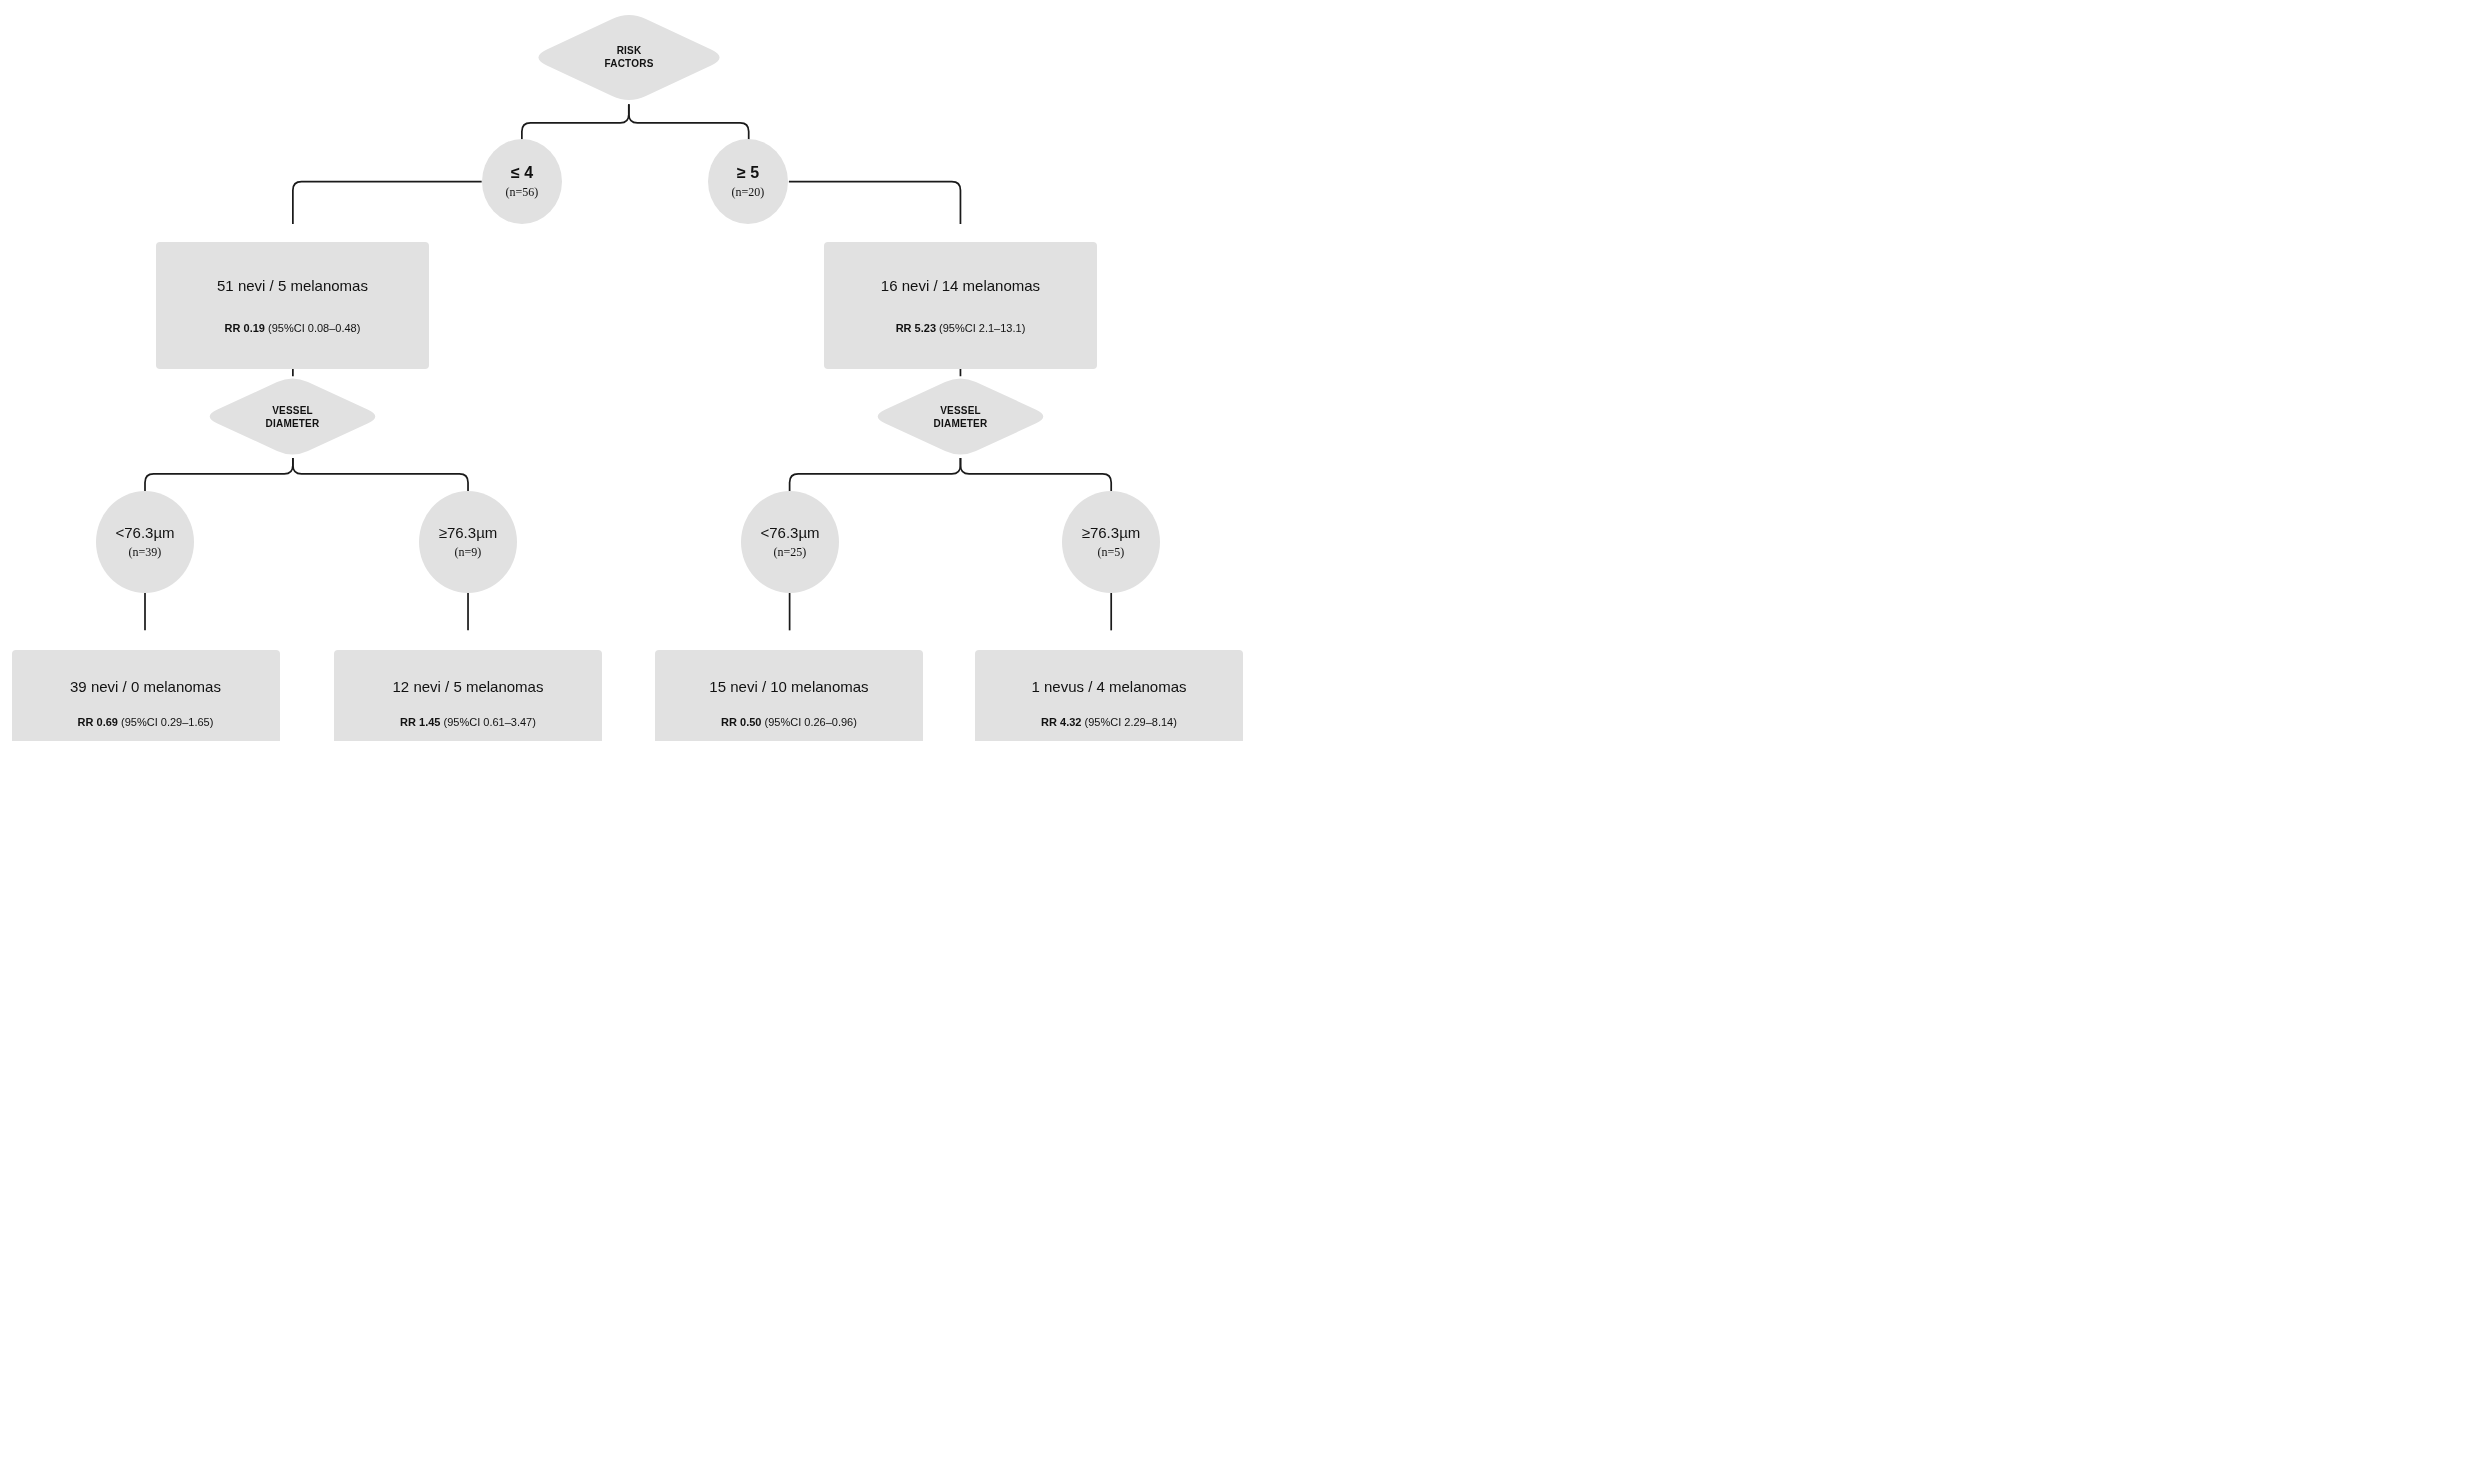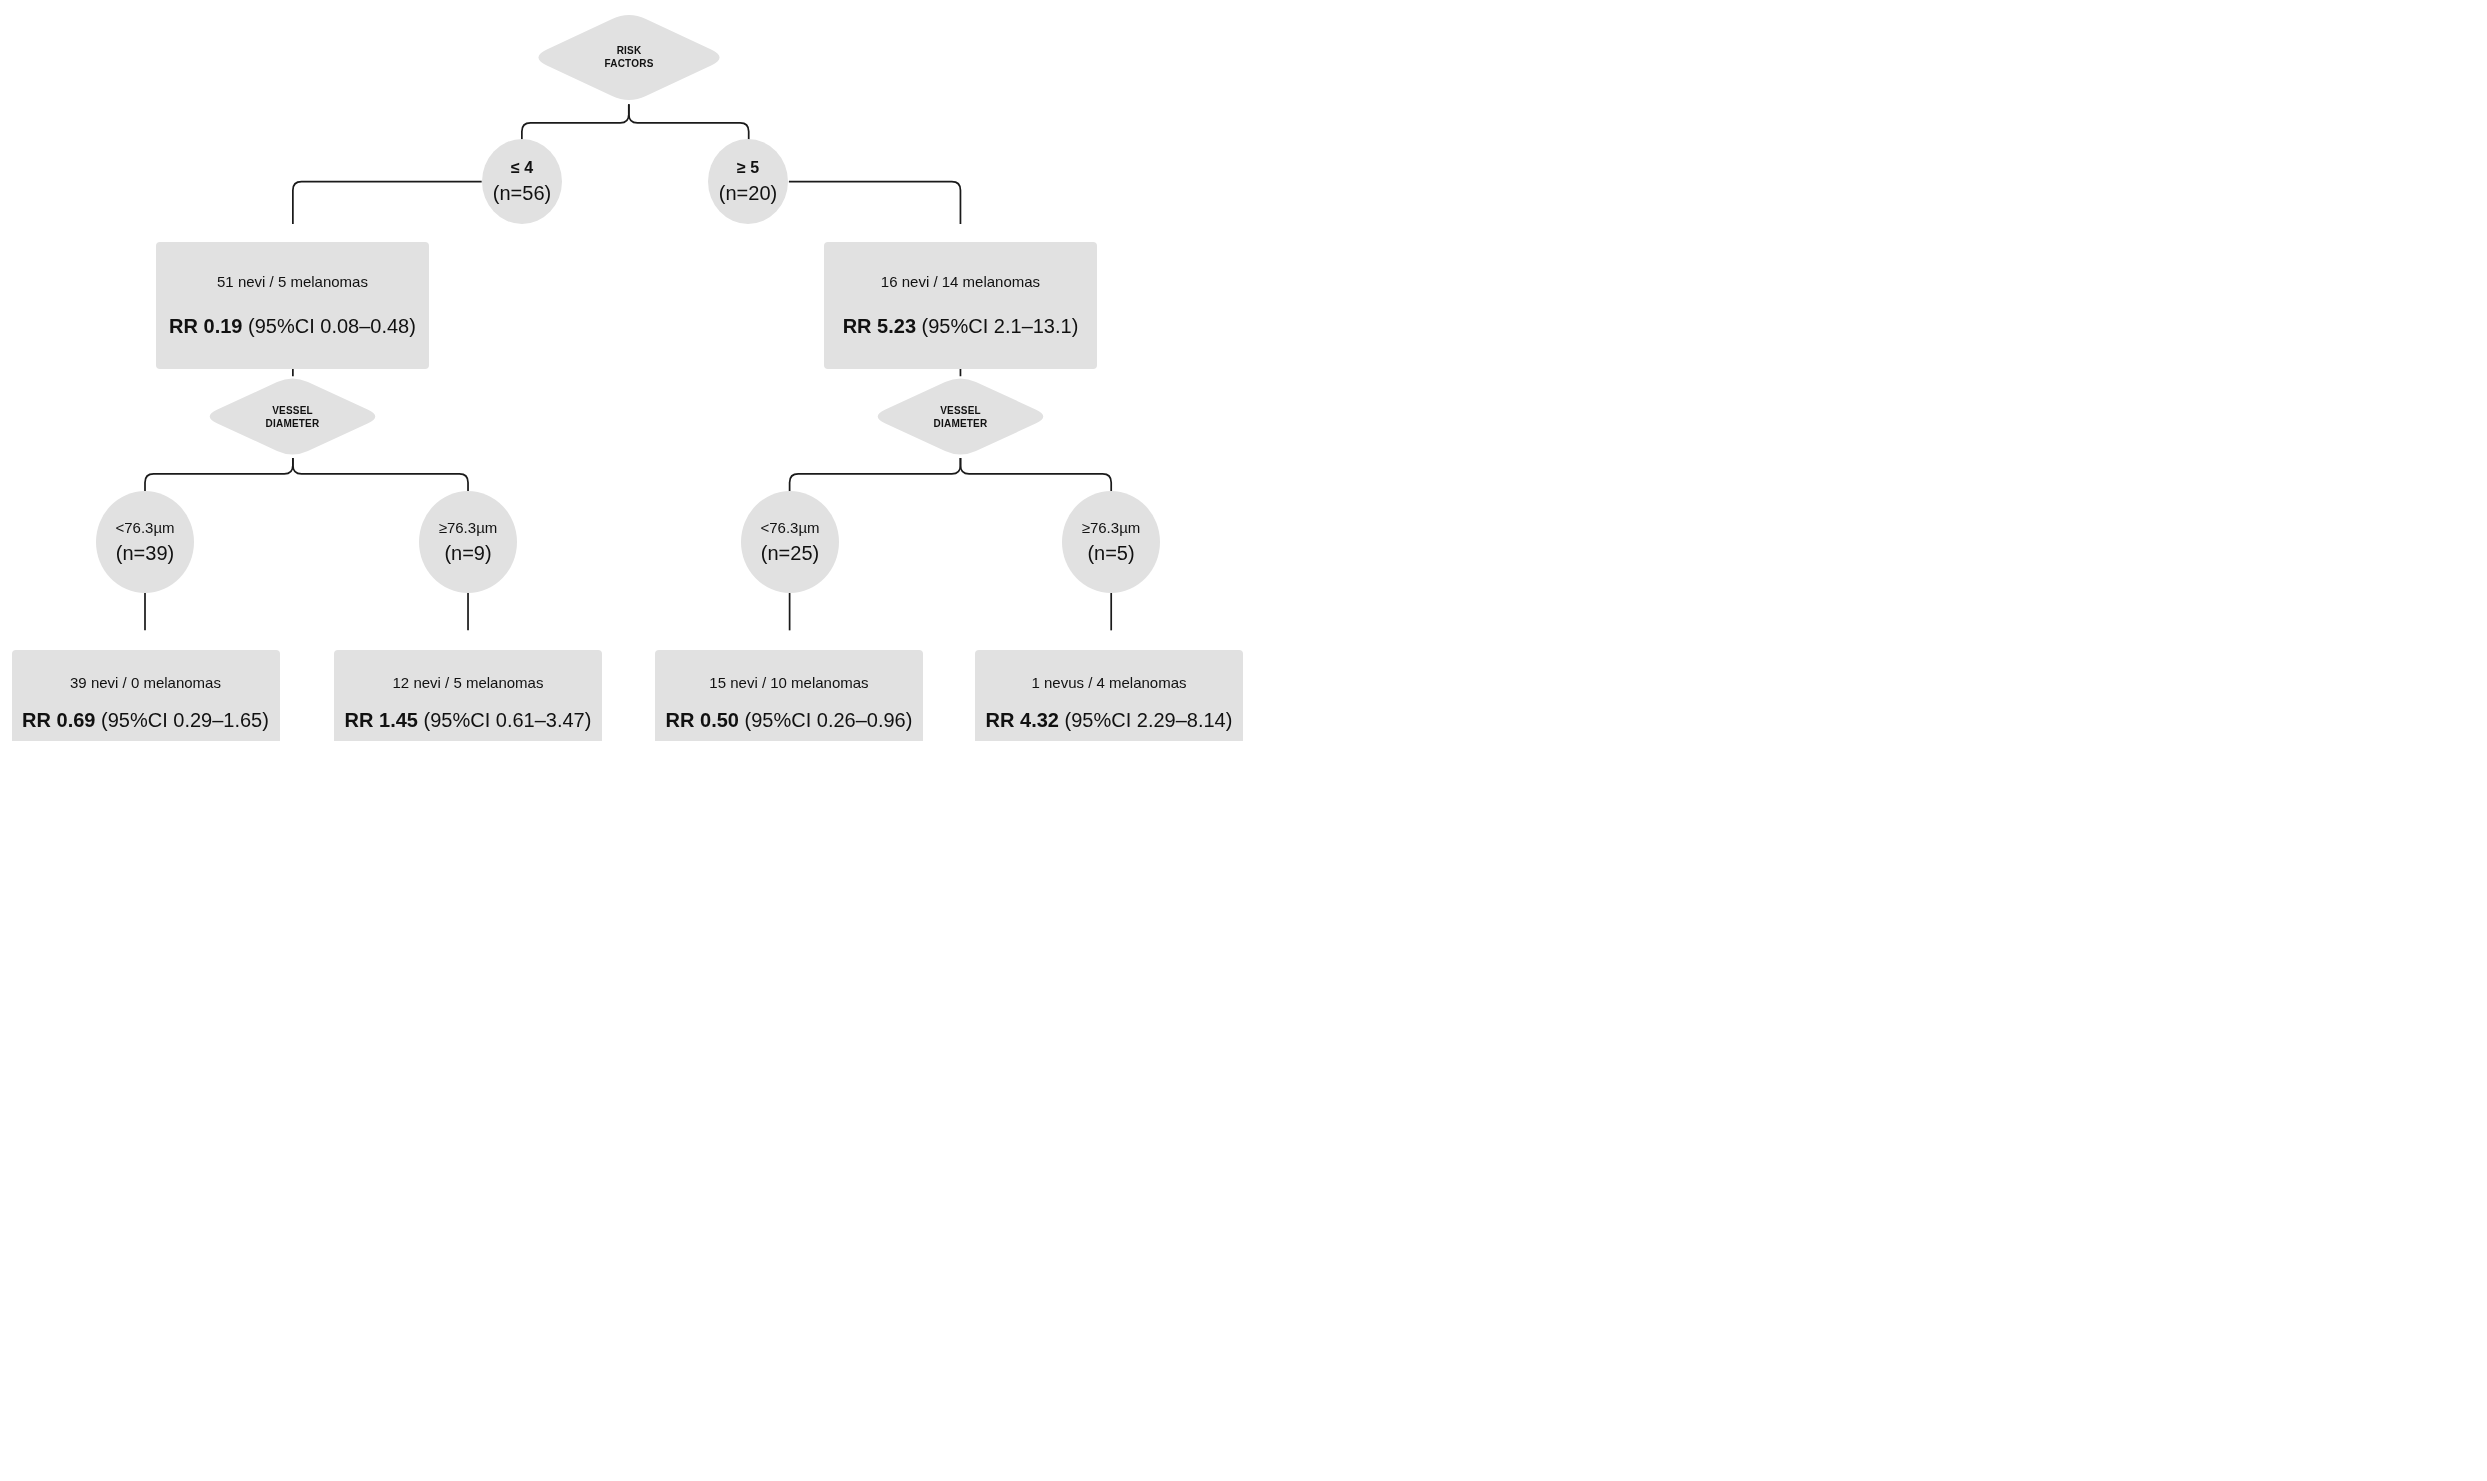--- a/index.html
+++ b/index.html
@@ -16,24 +16,24 @@
     font-family:"Liberation Sans","DejaVu Sans",sans-serif;
     color:var(--text);
   }
   .canvas{position:absolute;left:0;top:0;width:1244px;height:741px;}
   svg.connectors{position:absolute;left:0;top:0;width:1244px;height:741px;z-index:1;}
   svg.connectors path{fill:none;stroke:var(--line);stroke-width:2.4;}
   .node{position:absolute;z-index:2;display:flex;flex-direction:column;align-items:center;justify-content:center;text-align:center;}
   .circle{background:var(--node-fill);border-radius:50%;gap:5px;}
   .circle .val{font-size:15px;line-height:1.1;}
   .circle .val.bold{font-weight:700;font-size:16px;}
-  .circle .n{font-size:20px;line-height:1.1;}
+  .circle .n{font-size:12px;line-height:1.1;font-family:Liberation Serif, serif;}
   .rbox{background:var(--node-fill);border-radius:4px;justify-content:space-evenly;padding:7.2px 5.7px;margin-top:20px;}
   .rbox .line1{font-size:15px;}
-  .rbox .line2{font-size:20px;}
+  .rbox .line2{font-size:11px;}
   .rbox .rr{font-weight:700;}
   .diamond{background:transparent;}
   .diamond > svg{position:absolute;left:0;top:0;width:100%;height:100%;}
   .diamond > svg path{fill:var(--node-fill);}
   .diamond-label{position:relative;z-index:1;font-weight:700;font-size:10px;line-height:1.3;white-space:pre-line;letter-spacing:0.2px;}
 </style>
 </head>
 <body>
 
 <div class="canvas">

